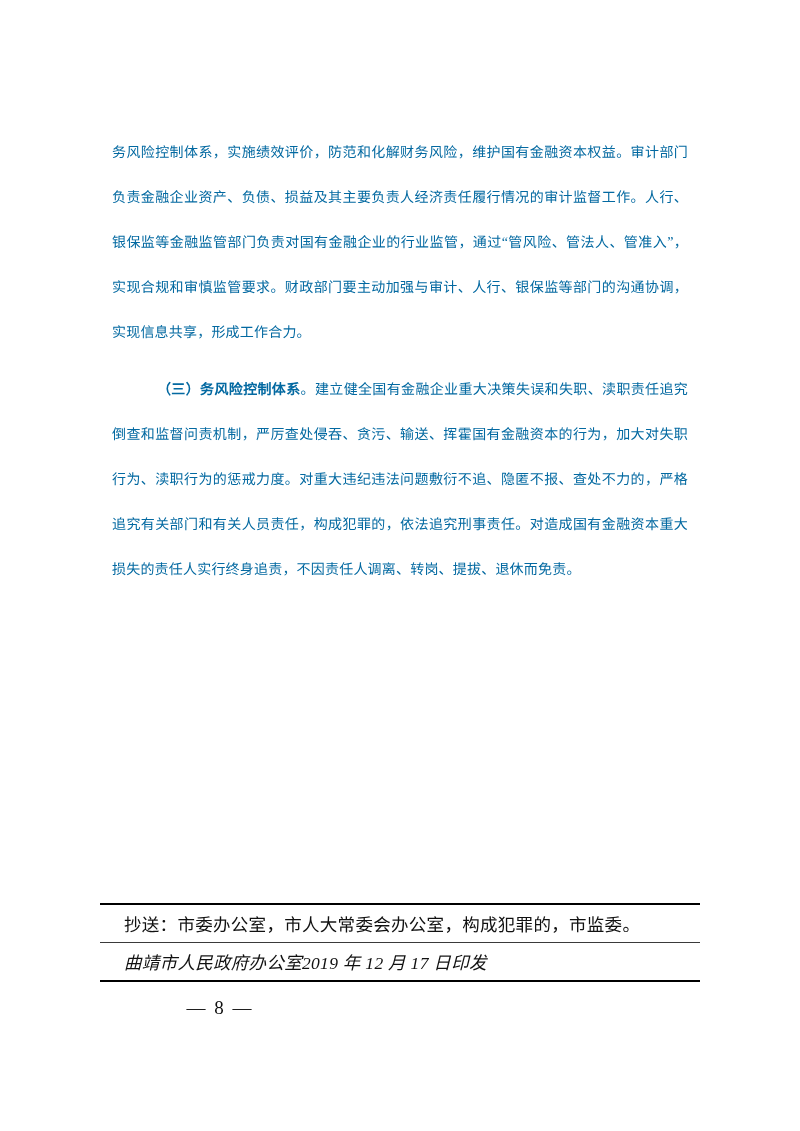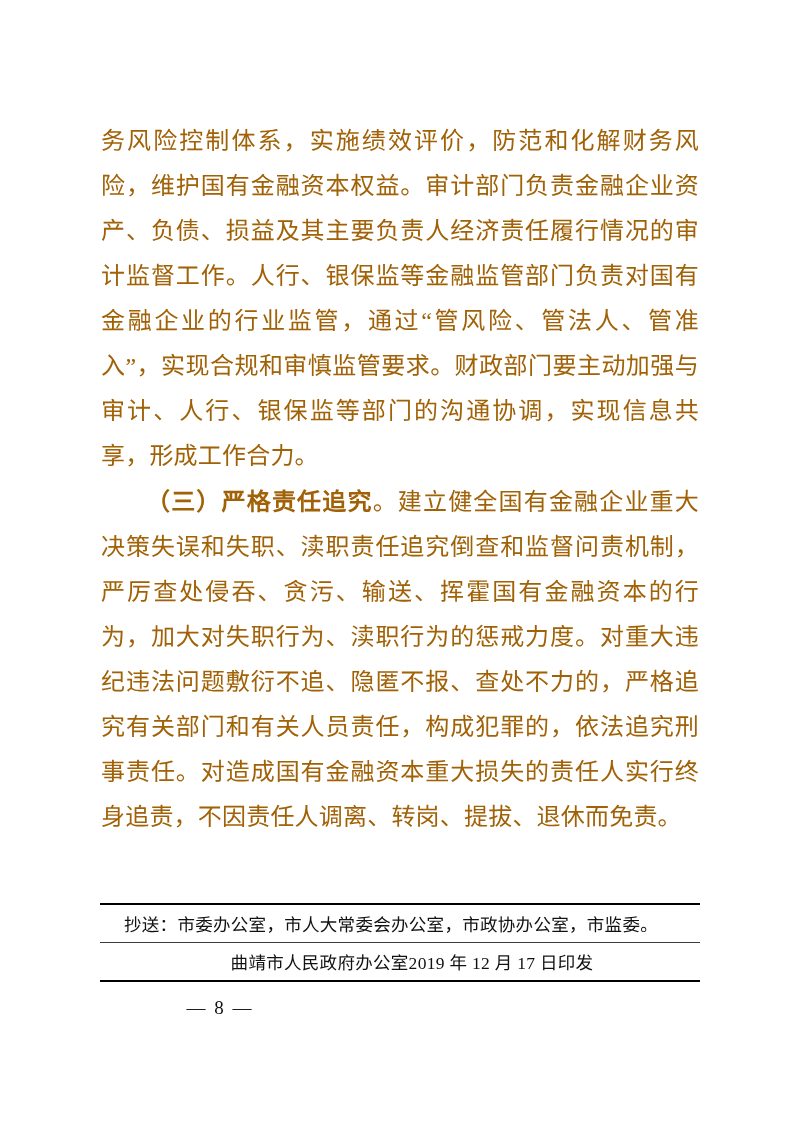--- a/index.html
+++ b/index.html
@@ -27,29 +27,29 @@
 
   
   .doc-body {
     position: absolute;
     left: 100px;
     top: 118px;
     width: 600px;
   }
 
   .para {
-    margin: 1px;
-    font-size: 24px;
+    margin: 12px;
+    font-size: 14px;
     line-height: 45px;
     text-align: justify;
     text-justify: inter-character;
     text-align-last: left;
     letter-spacing: 0.2px;
     word-break: break-all;
-    color: #a16207;
+    color: #0369a1;
   }
 
   .para + .para {
     margin-top: 0;
   }
 
   .para-indent {
     text-indent: 45px;
   }
 
@@ -82,22 +82,23 @@
     align-items: center;
     height: 37px;
     font-size: 17.5px;
     letter-spacing: 0.3px;
     color: #111111;
     padding-left: 24px;
     box-sizing: border-box;
   }
 
   .footer-row-split {
-    justify-content: center;
+    justify-content: flex-start;
     padding-left: 24px;
+    font-style: italic;
   }
 
   .issuer {
     flex: 0 0 auto;
   }
 
   .issue-date {
     flex: 0 0 auto;
     white-space: nowrap;
   }
@@ -120,30 +121,30 @@
 </style>
 </head>
 <body>
 
 <div class="page">
 
   <div class="doc-body">
 
     <p class="para">务风险控制体系，实施绩效评价，防范和化解财务风险，维护国有金融资本权益。审计部门负责金融企业资产、负债、损益及其主要负责人经济责任履行情况的审计监督工作。人行、银保监等金融监管部门负责对国有金融企业的行业监管，通过“管风险、管法人、管准入”，实现合规和审慎监管要求。财政部门要主动加强与审计、人行、银保监等部门的沟通协调，实现信息共享，形成工作合力。</p>
 
-    <p class="para para-indent"><span class="bold-head">（三）严格责任追究</span><span>。建立健全国有金融企业重大决策失误和失职、渎职责任追究倒查和监督问责机制，严厉查处侵吞、贪污、输送、挥霍国有金融资本的行为，加大对失职行为、渎职行为的惩戒力度。对重大违纪违法问题敷衍不追、隐匿不报、查处不力的，严格追究有关部门和有关人员责任，构成犯罪的，依法追究刑事责任。对造成国有金融资本重大损失的责任人实行终身追责，不因责任人调离、转岗、提拔、退休而免责。</span></p>
+    <p class="para para-indent"><span class="bold-head">（三）务风险控制体系</span><span>。建立健全国有金融企业重大决策失误和失职、渎职责任追究倒查和监督问责机制，严厉查处侵吞、贪污、输送、挥霍国有金融资本的行为，加大对失职行为、渎职行为的惩戒力度。对重大违纪违法问题敷衍不追、隐匿不报、查处不力的，严格追究有关部门和有关人员责任，构成犯罪的，依法追究刑事责任。对造成国有金融资本重大损失的责任人实行终身追责，不因责任人调离、转岗、提拔、退休而免责。</span></p>
 
   </div>
 
   <div class="footer-block">
 
     <div class="rule-thick"></div>
 
     <div class="footer-row">
-      <span class="cc-line">抄送：市委办公室，市人大常委会办公室，市政协办公室，市监委。</span>
+      <span class="cc-line">抄送：市委办公室，市人大常委会办公室，构成犯罪的，市监委。</span>
     </div>
 
     <div class="rule-thin"></div>
 
     <div class="footer-row footer-row-split">
       <span class="issuer">曲靖市人民政府办公室</span>
       <span class="issue-date">2019 年 12 月 17 日印发</span>
     </div>
 
     <div class="rule-thick"></div>

